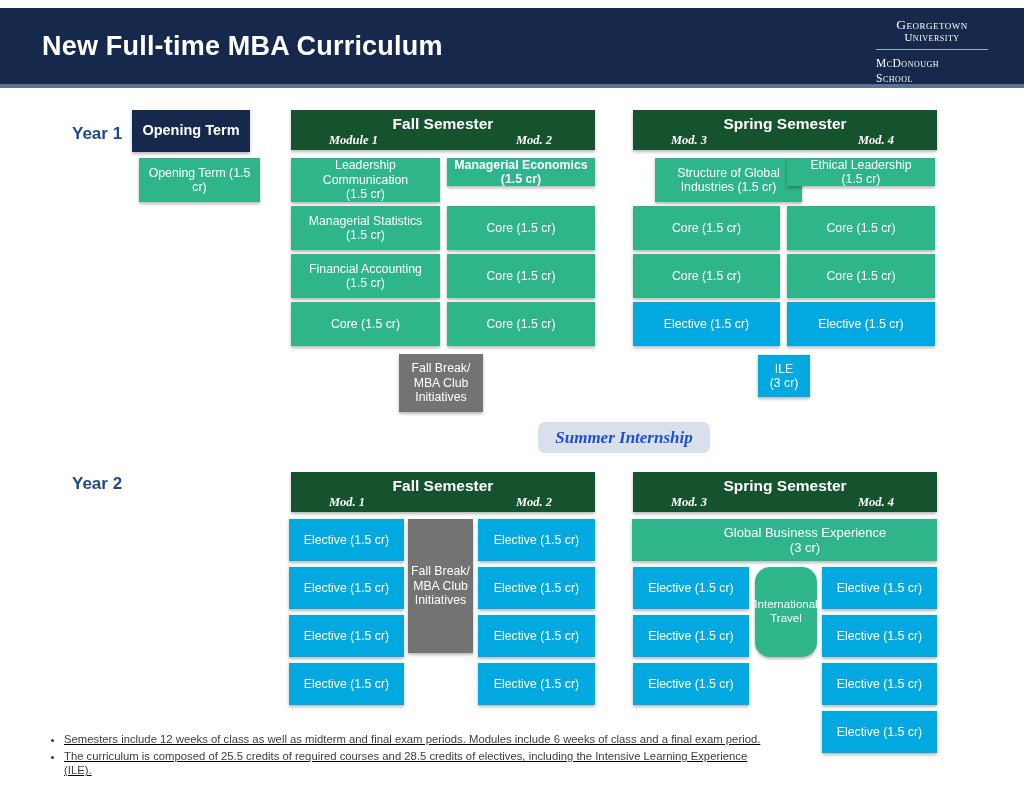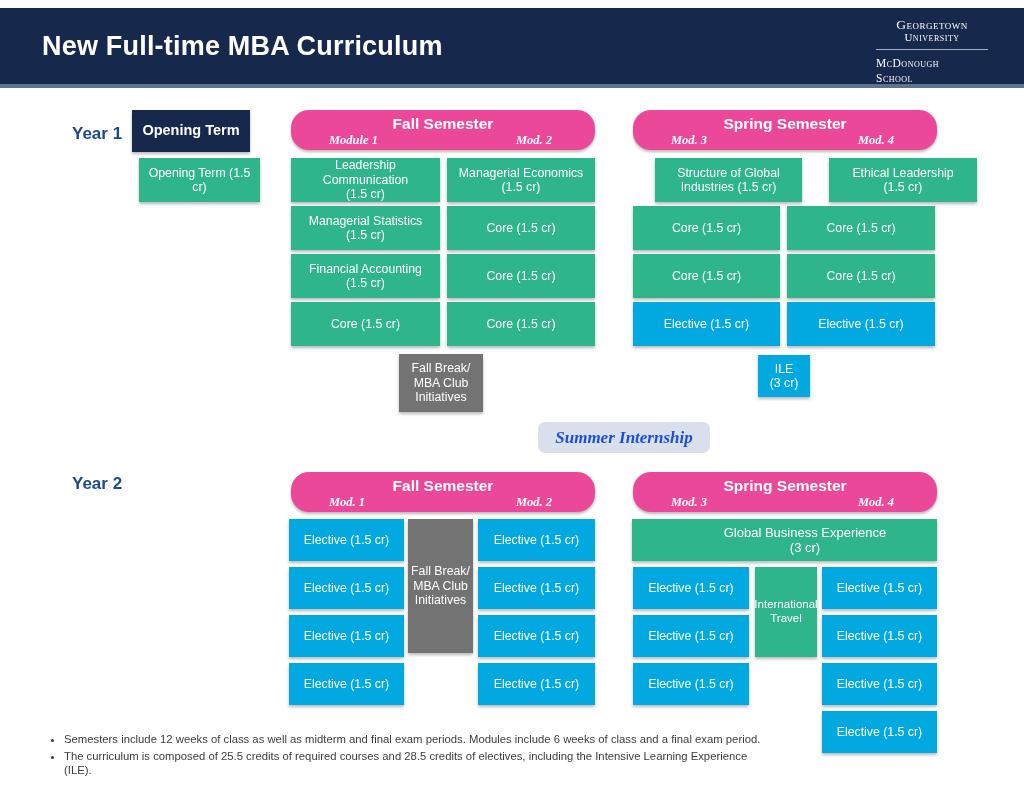--- a/index.html
+++ b/index.html
@@ -21,39 +21,39 @@
   .box{position:absolute;display:flex;align-items:center;justify-content:center;
        text-align:center;color:#fff;white-space:pre-line;line-height:1.18;
        font-size:13px;padding:2px;box-sizing:border-box;
        box-shadow:0 2px 3px rgba(0,0,0,.28);}
   .green{background:#2fb58a;}
   .blue{background:#02a9e1;}
   .midblue{background:#737373;}
   .navy{background:#16294d;}
   .bold{font-weight:bold;}
   .fs12{font-size:12.3px;}
-  .fs11{font-size:11.5px;}
+  .fs11{font-size:11.5px;border-radius:15px;}
 
   
-  .sem-header{position:absolute;background:#ec4899;color:#fff;box-sizing:border-box;
-              box-shadow:0 2px 3px rgba(0,0,0,.28);border-radius:18px;}
+  .sem-header{position:absolute;background:#14532d;color:#fff;box-sizing:border-box;
+              box-shadow:0 2px 3px rgba(0,0,0,.28);}
   .sem-title{text-align:center;font-weight:bold;font-size:15.5px;margin-top:5px;}
   .sem-mods{position:absolute;bottom:2px;left:0;right:13px;display:flex;
             justify-content:space-between;padding:0 30px 0 38px;
             font-family:"Liberation Serif",serif;font-style:italic;font-weight:bold;
             font-size:12.5px;color:#fff;}
 
   .year-label{position:absolute;font-size:17px;font-weight:bold;color:#1d4889;}
 
   .summer{position:absolute;background:#d9e0ec;color:#1d4ed8;display:flex;
           align-items:center;justify-content:center;
           font-family:"Liberation Serif",serif;font-style:italic;font-weight:bold;
           font-size:17px;border-radius:7px;}
 
-  .notes{position:absolute;left:42px;top:732px;width:720px;}
+  .notes{position:absolute;left:42px;top:732px;width:720px;text-decoration:underline;}
   .notes ul{margin:0;padding-left:22px;}
   .notes li{font-size:11.3px;color:#3c3c3c;margin-bottom:3px;line-height:1.25;}
 </style>
 </head>
 <body>
 
 <div class="canvas">
 
   <div class="banner">
     <h1>New Full-time MBA Curriculum</h1>
@@ -83,21 +83,21 @@
   </div>
 
   <div class="box green fs12" style="left:291px;top:158px;width:149px;height:44px;">Leadership Communication
 (1.5 cr)</div>
   <div class="box green fs12" style="left:291px;top:206px;width:149px;height:44px;">Managerial Statistics
 (1.5 cr)</div>
   <div class="box green fs12" style="left:291px;top:254px;width:149px;height:44px;">Financial Accounting
 (1.5 cr)</div>
   <div class="box green fs12" style="left:291px;top:302px;width:149px;height:44px;">Core (1.5 cr)</div>
 
-  <div class="box green fs12" style="left:447px;top:158px;width:148px;height:44px;">Managerial Economics
+  <div class="box green fs12" style="left:447px;top:158px;width:148px;height:28px;font-weight:bold;">Managerial Economics
 (1.5 cr)</div>
   <div class="box green fs12" style="left:447px;top:206px;width:148px;height:44px;">Core (1.5 cr)</div>
   <div class="box green fs12" style="left:447px;top:254px;width:148px;height:44px;">Core (1.5 cr)</div>
   <div class="box green fs12" style="left:447px;top:302px;width:148px;height:44px;">Core (1.5 cr)</div>
 
   <div class="box midblue fs12" style="left:399px;top:354px;width:84px;height:58px;">Fall Break/
 MBA Club
 Initiatives</div>
 
   <div class="sem-header" style="left:633px;top:110px;width:304px;height:40px;">
@@ -107,21 +107,21 @@
       <span>Mod. 4</span>
     </div>
   </div>
 
   <div class="box green fs12" style="left:633px;top:158px;width:147px;height:44px;margin-left:22px;">Structure of Global
 Industries (1.5 cr)</div>
   <div class="box green fs12" style="left:633px;top:206px;width:147px;height:44px;">Core (1.5 cr)</div>
   <div class="box green fs12" style="left:633px;top:254px;width:147px;height:44px;">Core (1.5 cr)</div>
   <div class="box blue fs12" style="left:633px;top:302px;width:147px;height:44px;">Elective (1.5 cr)</div>
 
-  <div class="box green fs12" style="left:829px;top:158px;width:148px;height:44px;">Ethical Leadership
+  <div class="box green fs12" style="left:787px;top:158px;width:148px;height:28px;">Ethical Leadership
 (1.5 cr)</div>
   <div class="box green fs12" style="left:787px;top:206px;width:148px;height:44px;">Core (1.5 cr)</div>
   <div class="box green fs12" style="left:787px;top:254px;width:148px;height:44px;">Core (1.5 cr)</div>
   <div class="box blue fs12" style="left:787px;top:302px;width:148px;height:44px;">Elective (1.5 cr)</div>
 
   <div class="box blue fs12" style="left:758px;top:355px;width:52px;height:42px;">ILE
 (3 cr)</div>
 
   <div class="summer" style="left:538px;top:422px;width:172px;height:31px;">Summer Internship</div>
 

